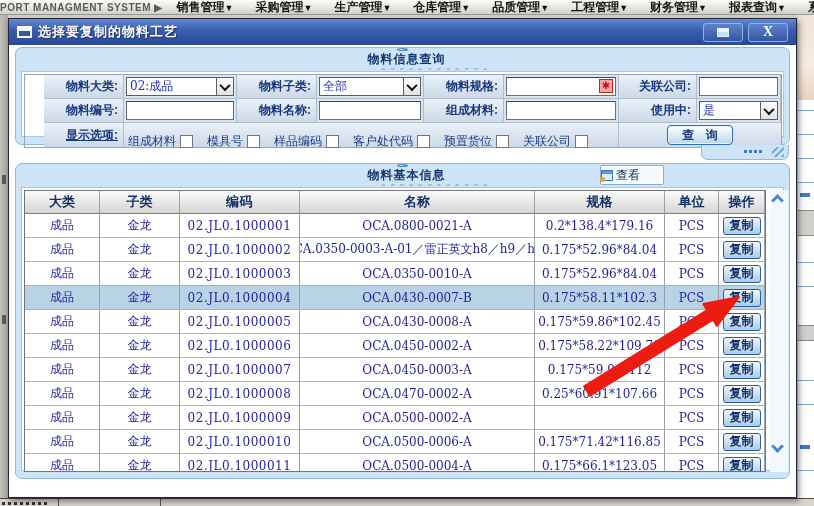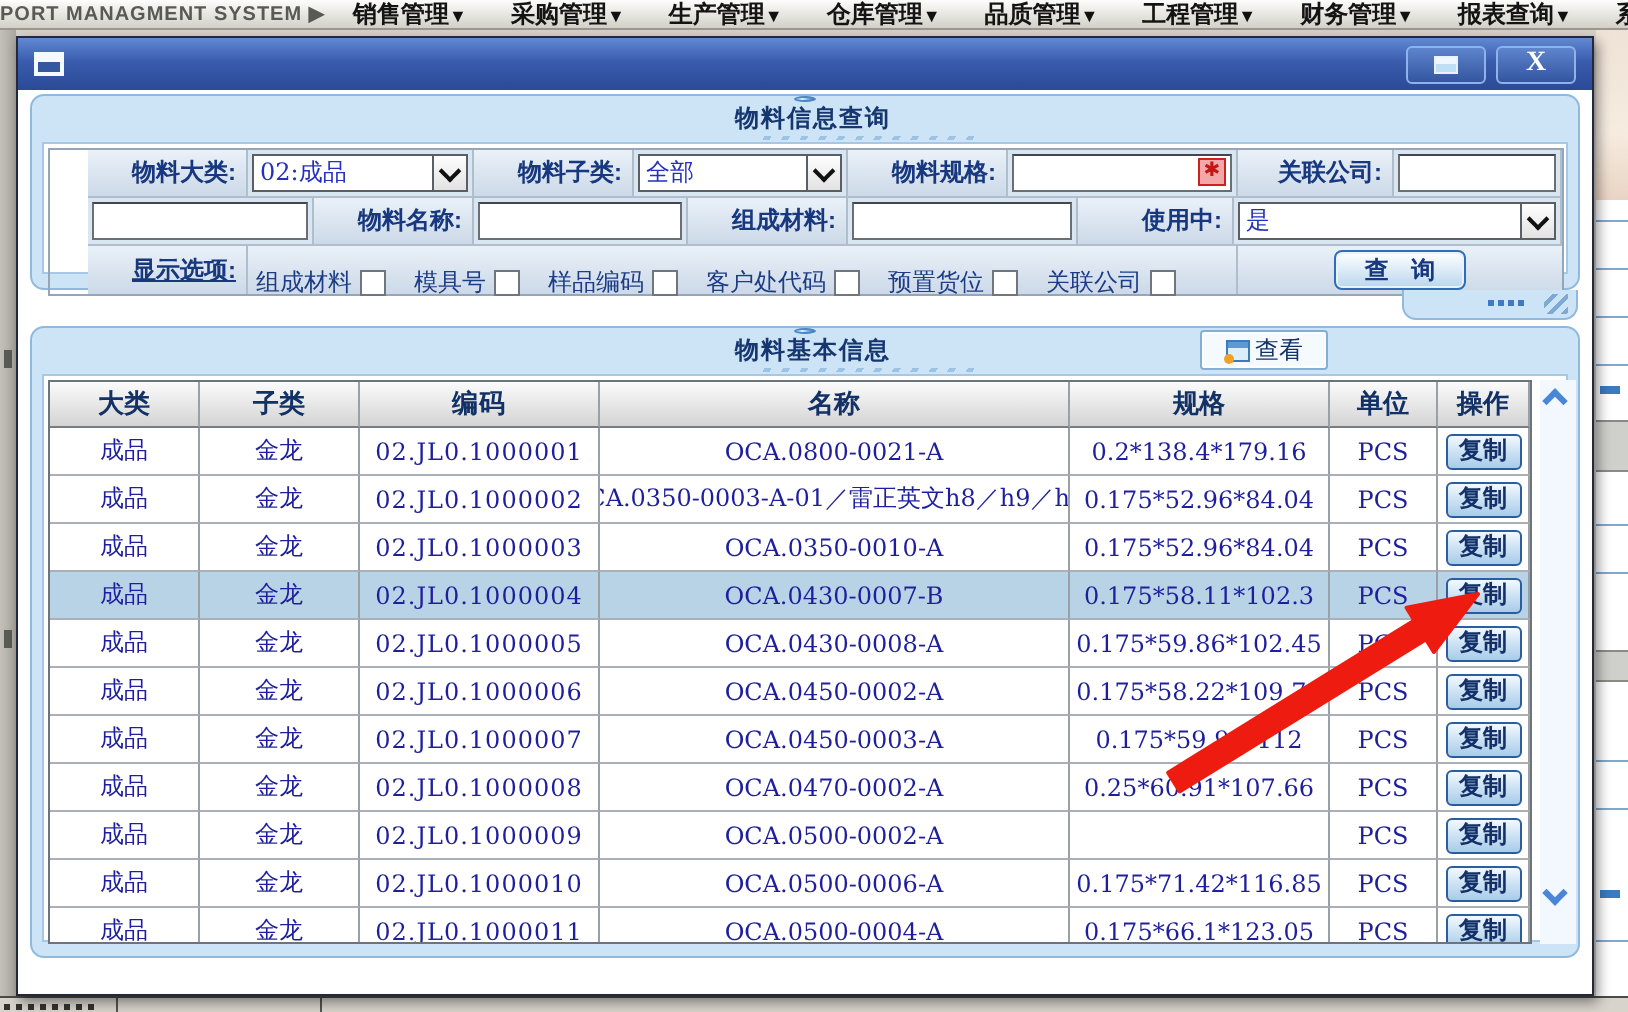--- a/index.html
+++ b/index.html
@@ -91,21 +91,21 @@
   
   .qtab { position:absolute; left:692px; top:126px; width:88px; height:15px; background:#cde3f6;
     border:1px solid #8fbade; border-top:none; border-radius:0 0 7px 7px; }
   .qtab .dots { position:absolute; left:42px; top:5px; width:18px; height:3px;
     background:repeating-linear-gradient(90deg,#3d7ac0 0 3px,transparent 3px 5px); }
   .qtab .grip { position:absolute; right:4px; top:2px; width:12px; height:10px;
     background:repeating-linear-gradient(135deg,transparent 0 3px,#7fa8d4 3px 5px); }
 
   
   .view-btn { position:absolute; left:584px; top:1px; width:64px; height:20px; background:#f4fafe;
-    border:1px solid #86aed4; border-radius:2px; display:flex; align-items:center; justify-content:center;
+    border:1px solid #86aed4; border-radius:2px; display:flex; align-items:center; justify-content:flex-start;
     gap:3px; cursor:pointer; box-shadow:0 0 0 1px #fff inset; }
   .view-glyph { width:12px; height:11px; border:1px solid #3a7ac0; background:#dceefc; position:relative; }
   .view-glyph::before { content:""; position:absolute; left:0; top:0; right:0; height:3px; background:#5e9ad2; }
   .view-glyph::after { content:""; position:absolute; left:-2px; bottom:-2px; width:5px; height:5px; border-radius:50%; background:#f0a028; }
   .view-label { font-size:12px; color:#123166; }
 
   
   .mtable { position:absolute; left:2px; top:2px; width:742px; height:282px; border:1px solid #6e747c;
     overflow:hidden; background:#fff; font-family:"DejaVu Serif",serif; }
   .mrow { display:flex; height:24px; }
@@ -168,20 +168,21 @@
 </div>
 <div class="bg-bottom">
   <div class="dots"></div>
   <div class="tick" style="left:58px"></div>
   <div class="tick" style="left:160px"></div>
 </div>
 
 <div class="dialog">
   <div class="titlebar">
     <span class="title-icon"></span>
+    <span class="title-text">选择要复制的物料工艺</span>
     <span class="win-btns">
       <span class="win-btn">
           <span class="max-glyph"></span>
         </span>
       <span class="win-btn">
           <span class="close-glyph">X</span>
         </span>
     </span>
   </div>
 
@@ -212,20 +213,21 @@
           <div class="fcell ffield w-f3">
             <input class="tinput" style="">
             <span class="clear-icon">✱</span>
           </div>
           <div class="fcell flabel w-l4">关联公司:</div>
           <div class="fcell ffield w-f4" style="flex:1">
             <input class="tinput" style="">
           </div>
         </div>
         <div class="frow">
+          <div class="fcell flabel w-l1">物料编号:</div>
           <div class="fcell ffield w-f1">
               <input class="tinput" style="">
             </div>
           <div class="fcell flabel w-l2">物料名称:</div>
           <div class="fcell ffield w-f2">
               <input class="tinput" style="">
             </div>
           <div class="fcell flabel w-l3">组成材料:</div>
           <div class="fcell ffield w-f3">
               <input class="tinput" style="">

